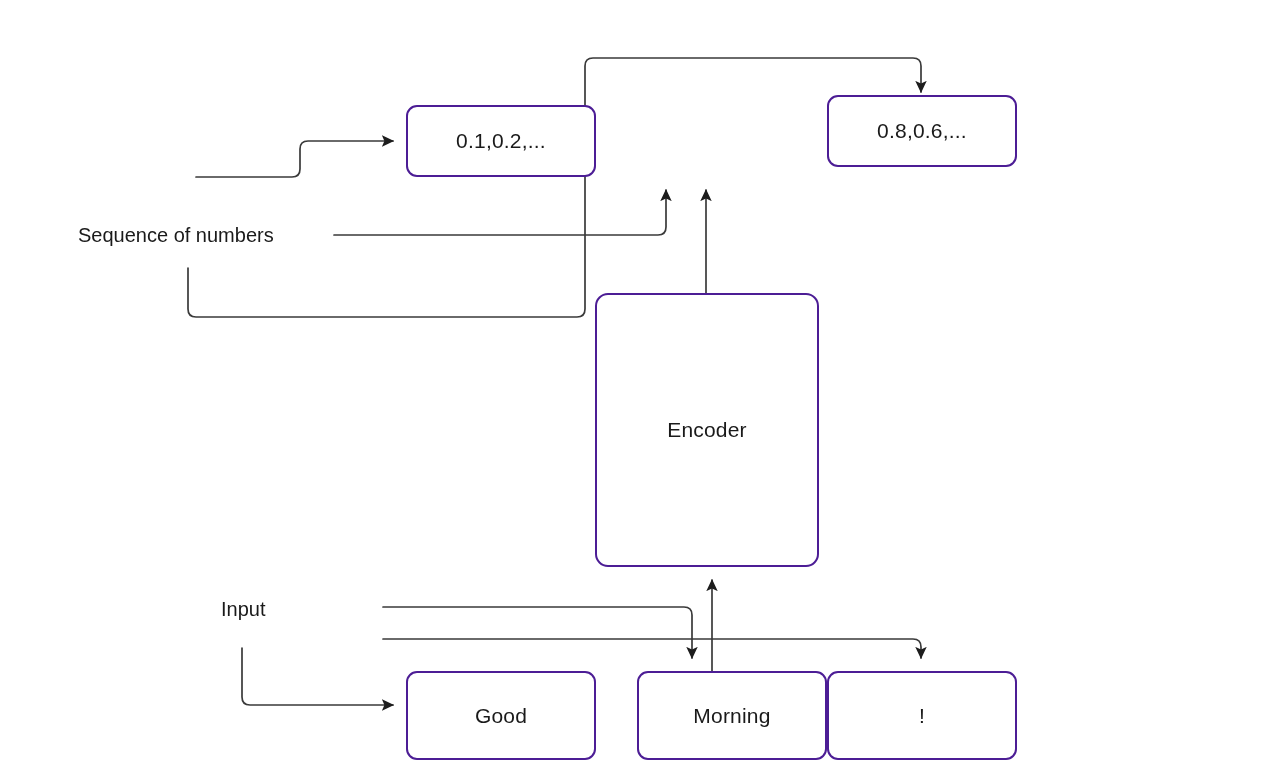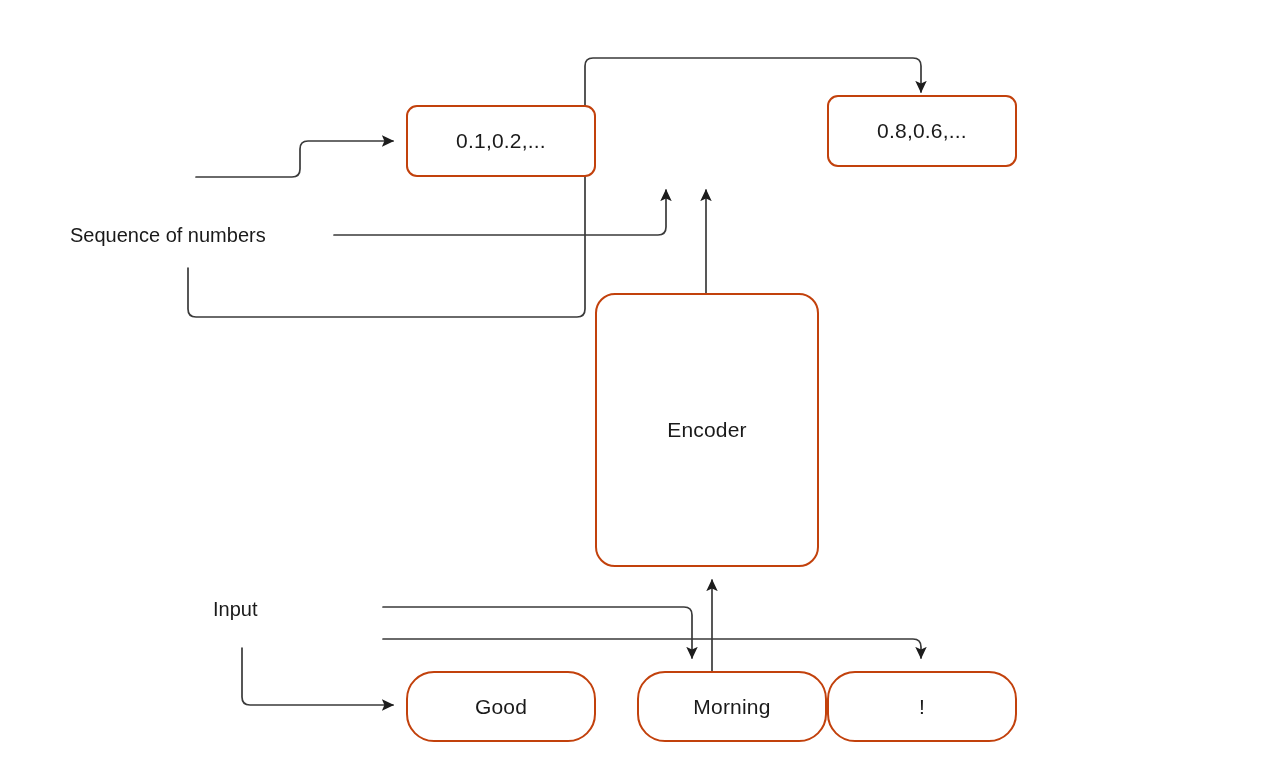--- a/index.html
+++ b/index.html
@@ -23,46 +23,47 @@
     left: 0;
     top: 0;
     width: 1280px;
     height: 761px;
     pointer-events: none;
   }
   .node {
     position: absolute;
     box-sizing: border-box;
     background: #ffffff;
-    border: 2px solid #c2410c;
+    border: 2px solid #4c1d95;
     border-radius: 11px;
     display: flex;
     align-items: center;
     justify-content: center;
     z-index: 3;
   }
   .node-label {
     font-size: 21px;
     letter-spacing: 0.2px;
     color: #1a1a1a;
     white-space: nowrap;
   }
   .vec-node { width: 190px; height: 72px; }
-  .tok-node { width: 190px; height: 71px; border-radius: 28px; }
+  .tok-node { width: 190px; height: 89px; }
   .enc-node {
     left: 595px; top: 293px;
     width: 224px; height: 274px;
-    border-radius: 20px;
+    border-radius: 13px;
   }
   .free-label {
     position: absolute;
     font-size: 20px;
     color: #1a1a1a;
     white-space: nowrap;
     z-index: 4;
+    margin-left: 8px;
   }
 </style>
 </head>
 <body>
 
 <div id="canvas">
 
   <svg id="wires" viewBox="0 0 1280 761">
     <defs>
       <marker id="arrowFill" viewBox="0 0 12 12" refX="10.5" refY="6" markerWidth="7.5" markerHeight="7.5" orient="auto-start-reverse">

